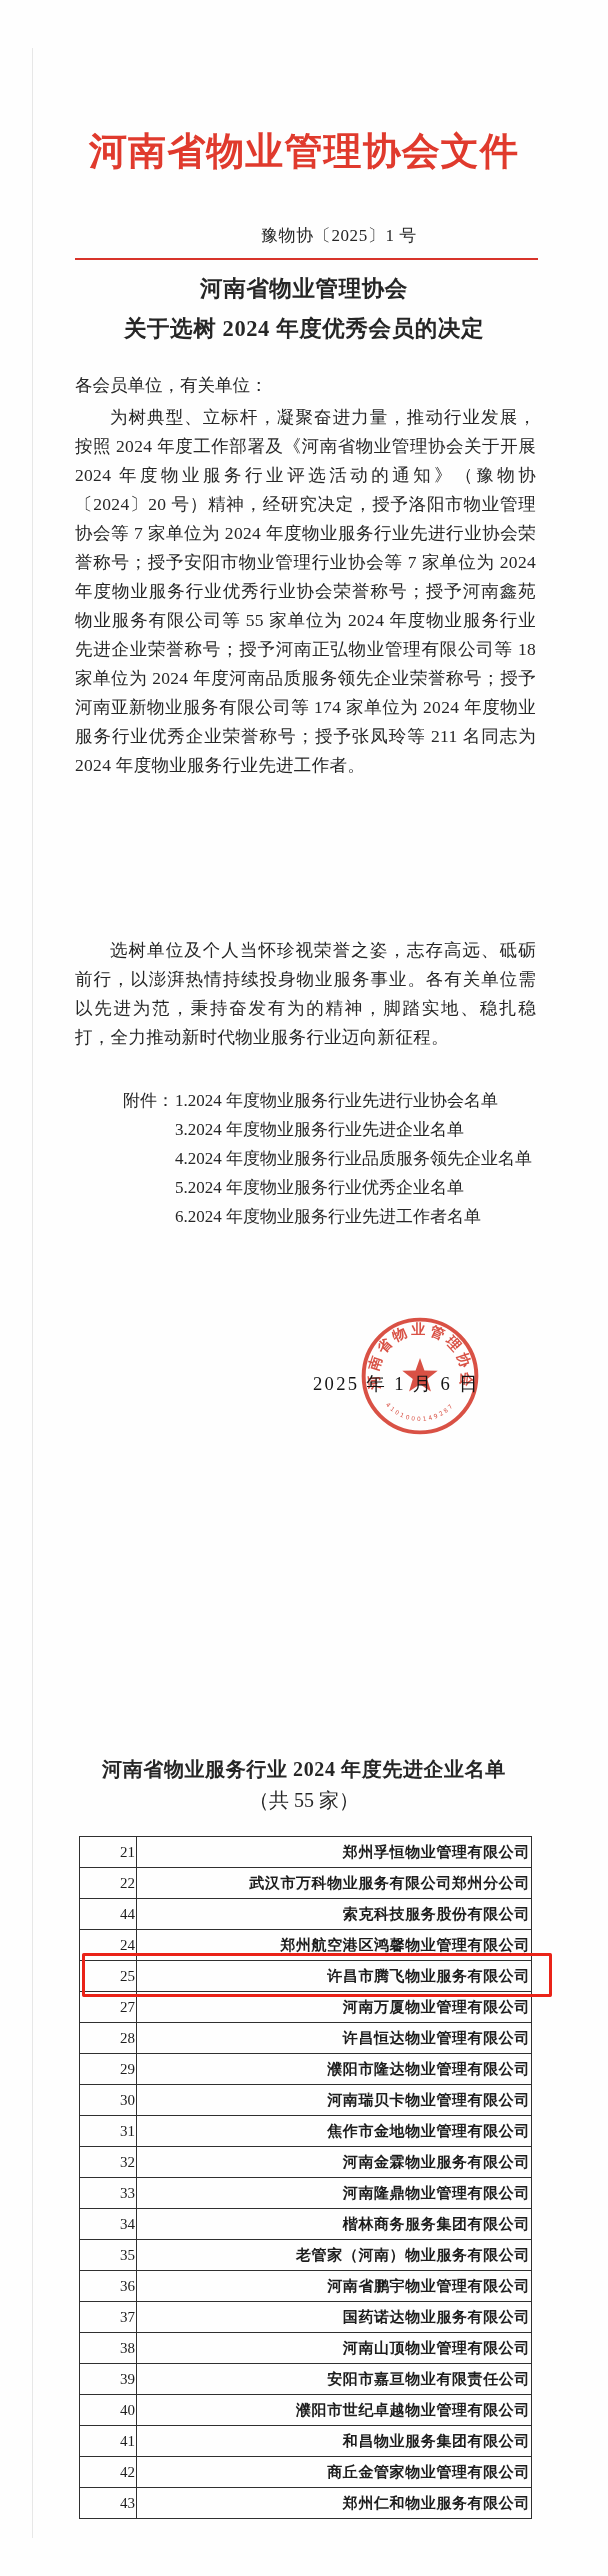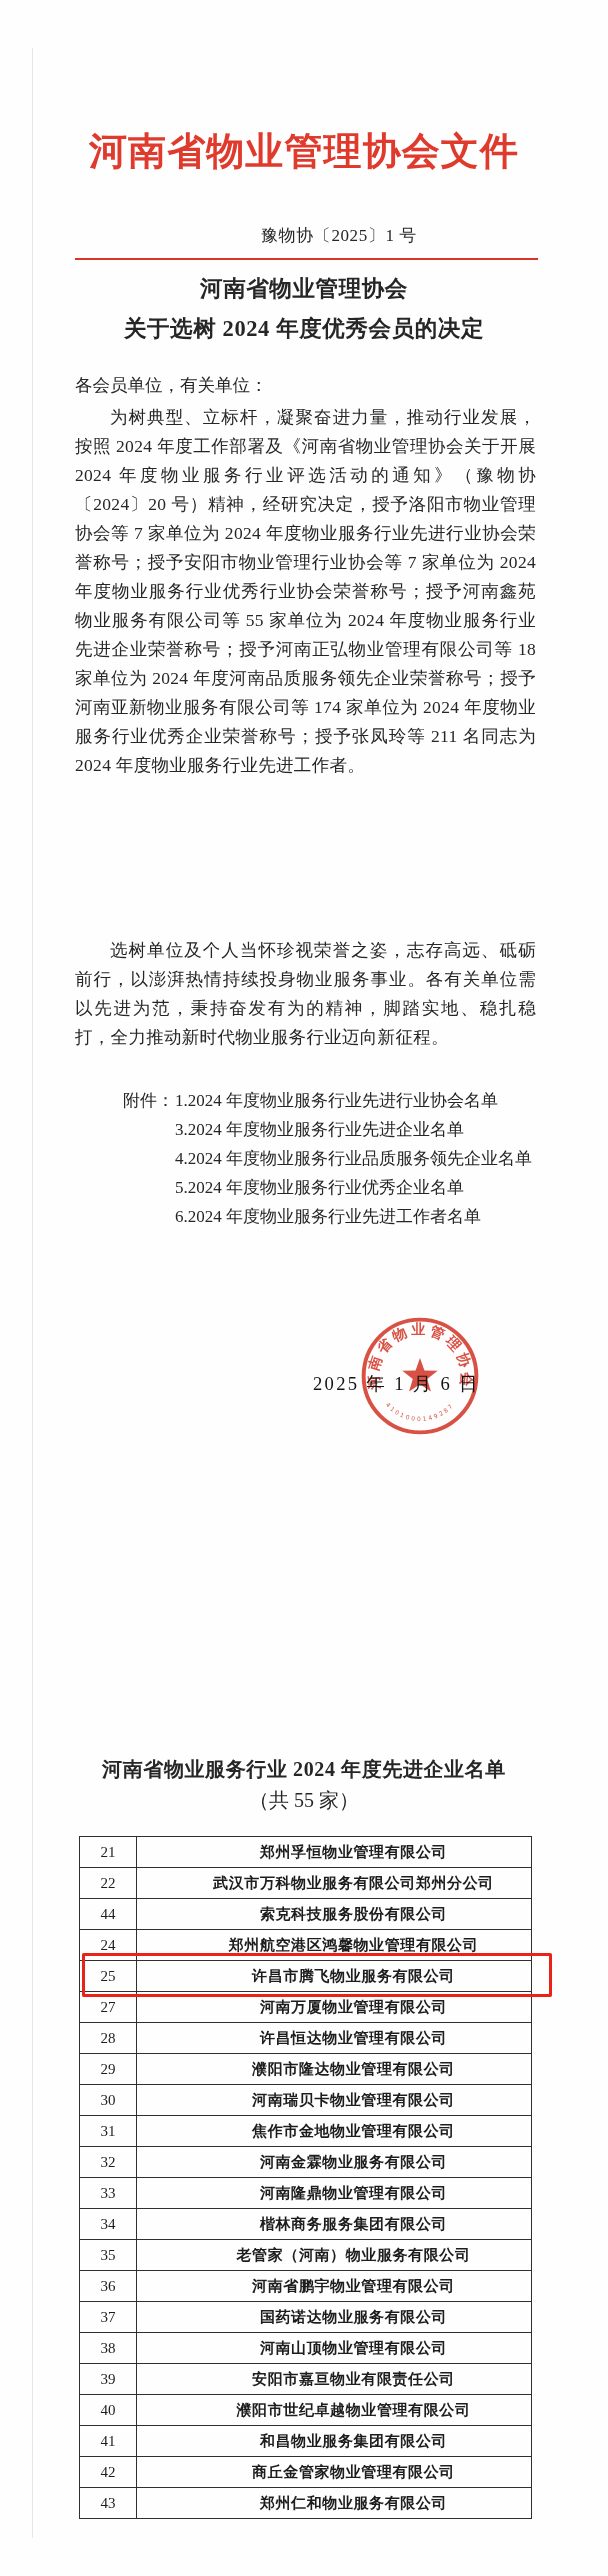--- a/index.html
+++ b/index.html
@@ -44,21 +44,21 @@
 
   .roster-title{top:1756px;font-size:20px;font-weight:700;letter-spacing:0.6px;}
   .roster-count{top:1787px;font-size:20px;}
 
   table.roster{
     position:absolute;top:1836px;left:79px;width:453px;
     border-collapse:collapse;table-layout:fixed;
   }
   table.roster td{
     border:1.1px solid #2f2f2f;height:28px;
-    font-size:15px;text-align:center;vertical-align:middle;
+    font-size:15px;text-align:right;vertical-align:middle;
     color:#1d1d1d;
   }
   td.no{width:54px;font-size:16px;}
   td.name{font-weight:600;letter-spacing:0.6px;padding-left:40px;}
 
   .highlight-box{
     position:absolute;border:3.4px solid var(--highlight-red,#ea2318);
     border-radius:1.7px;z-index:6;pointer-events:none;
   }
 </style>

